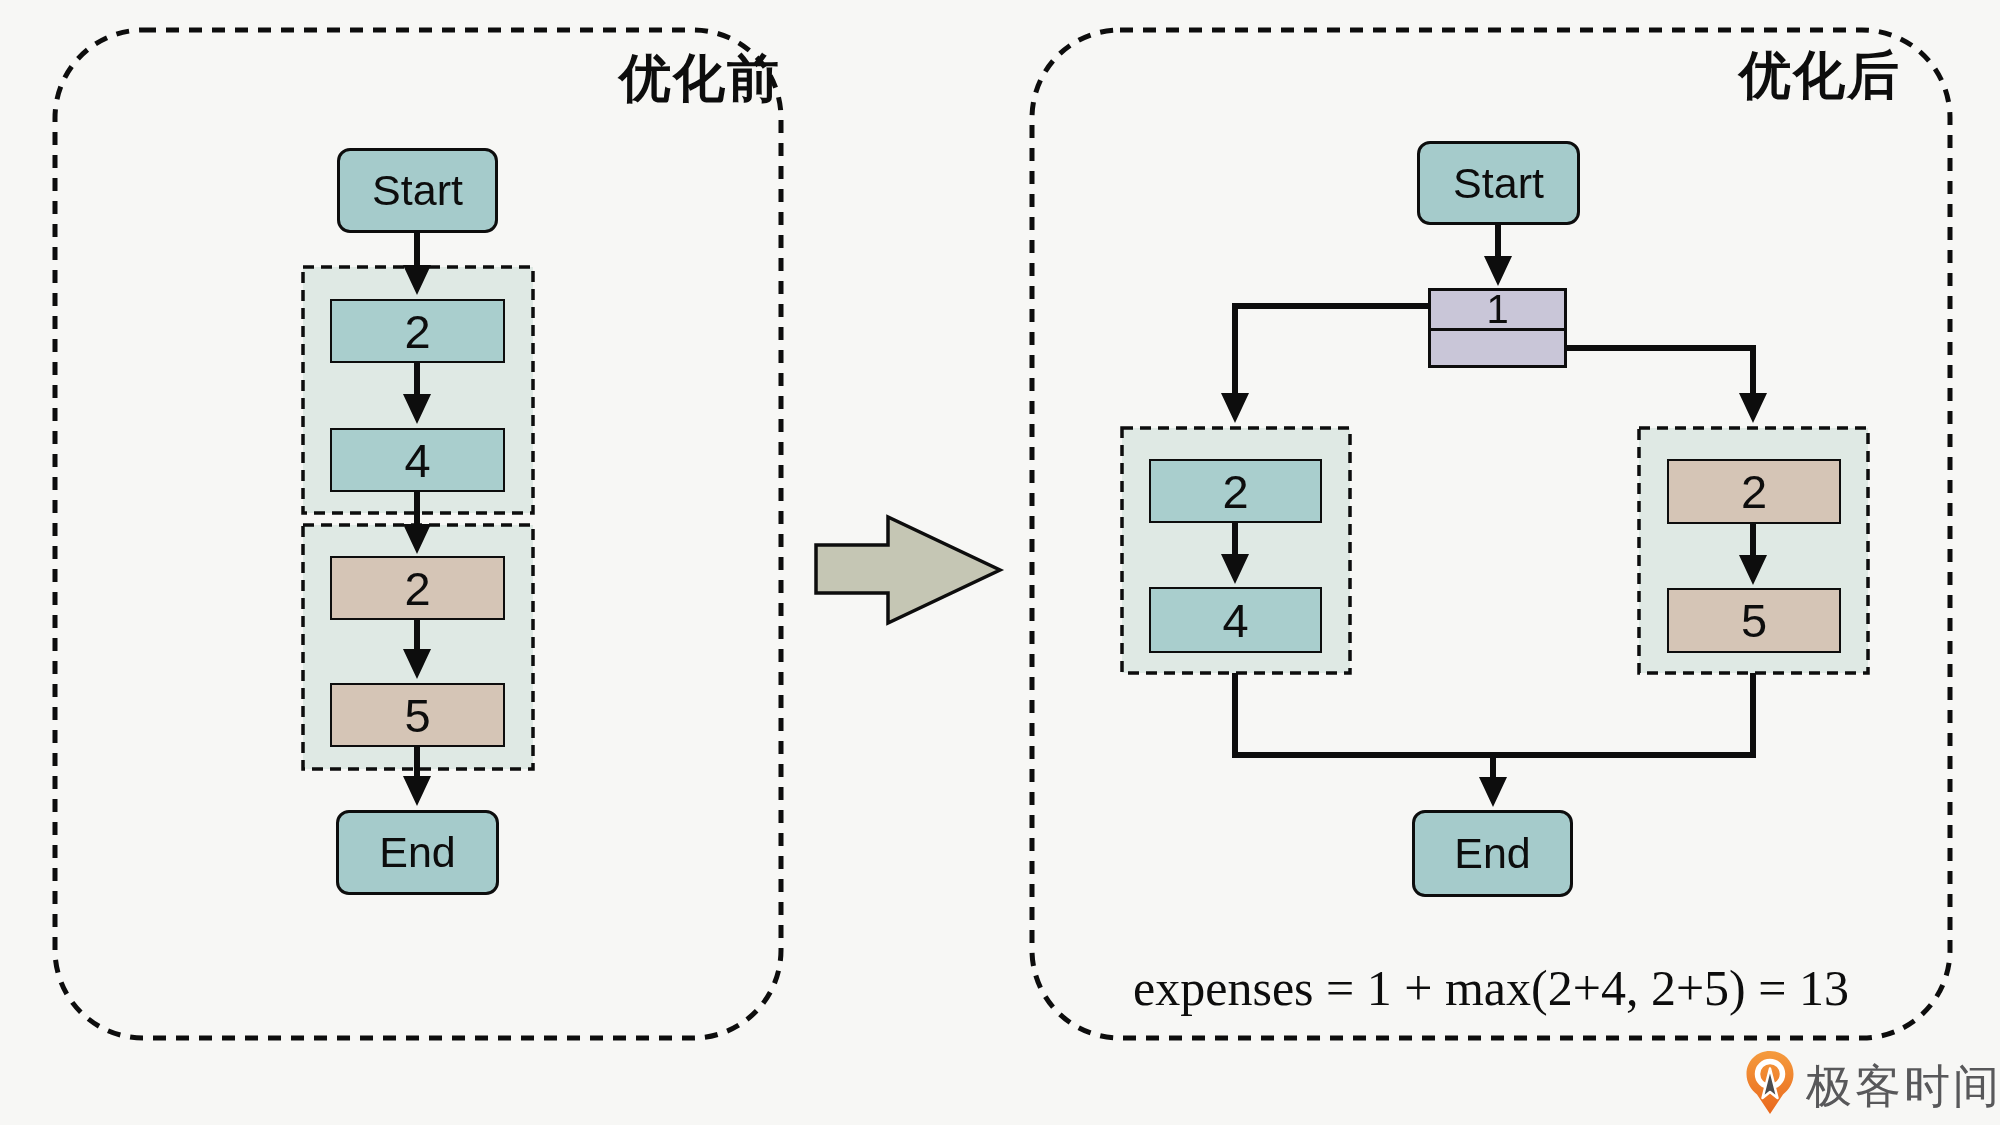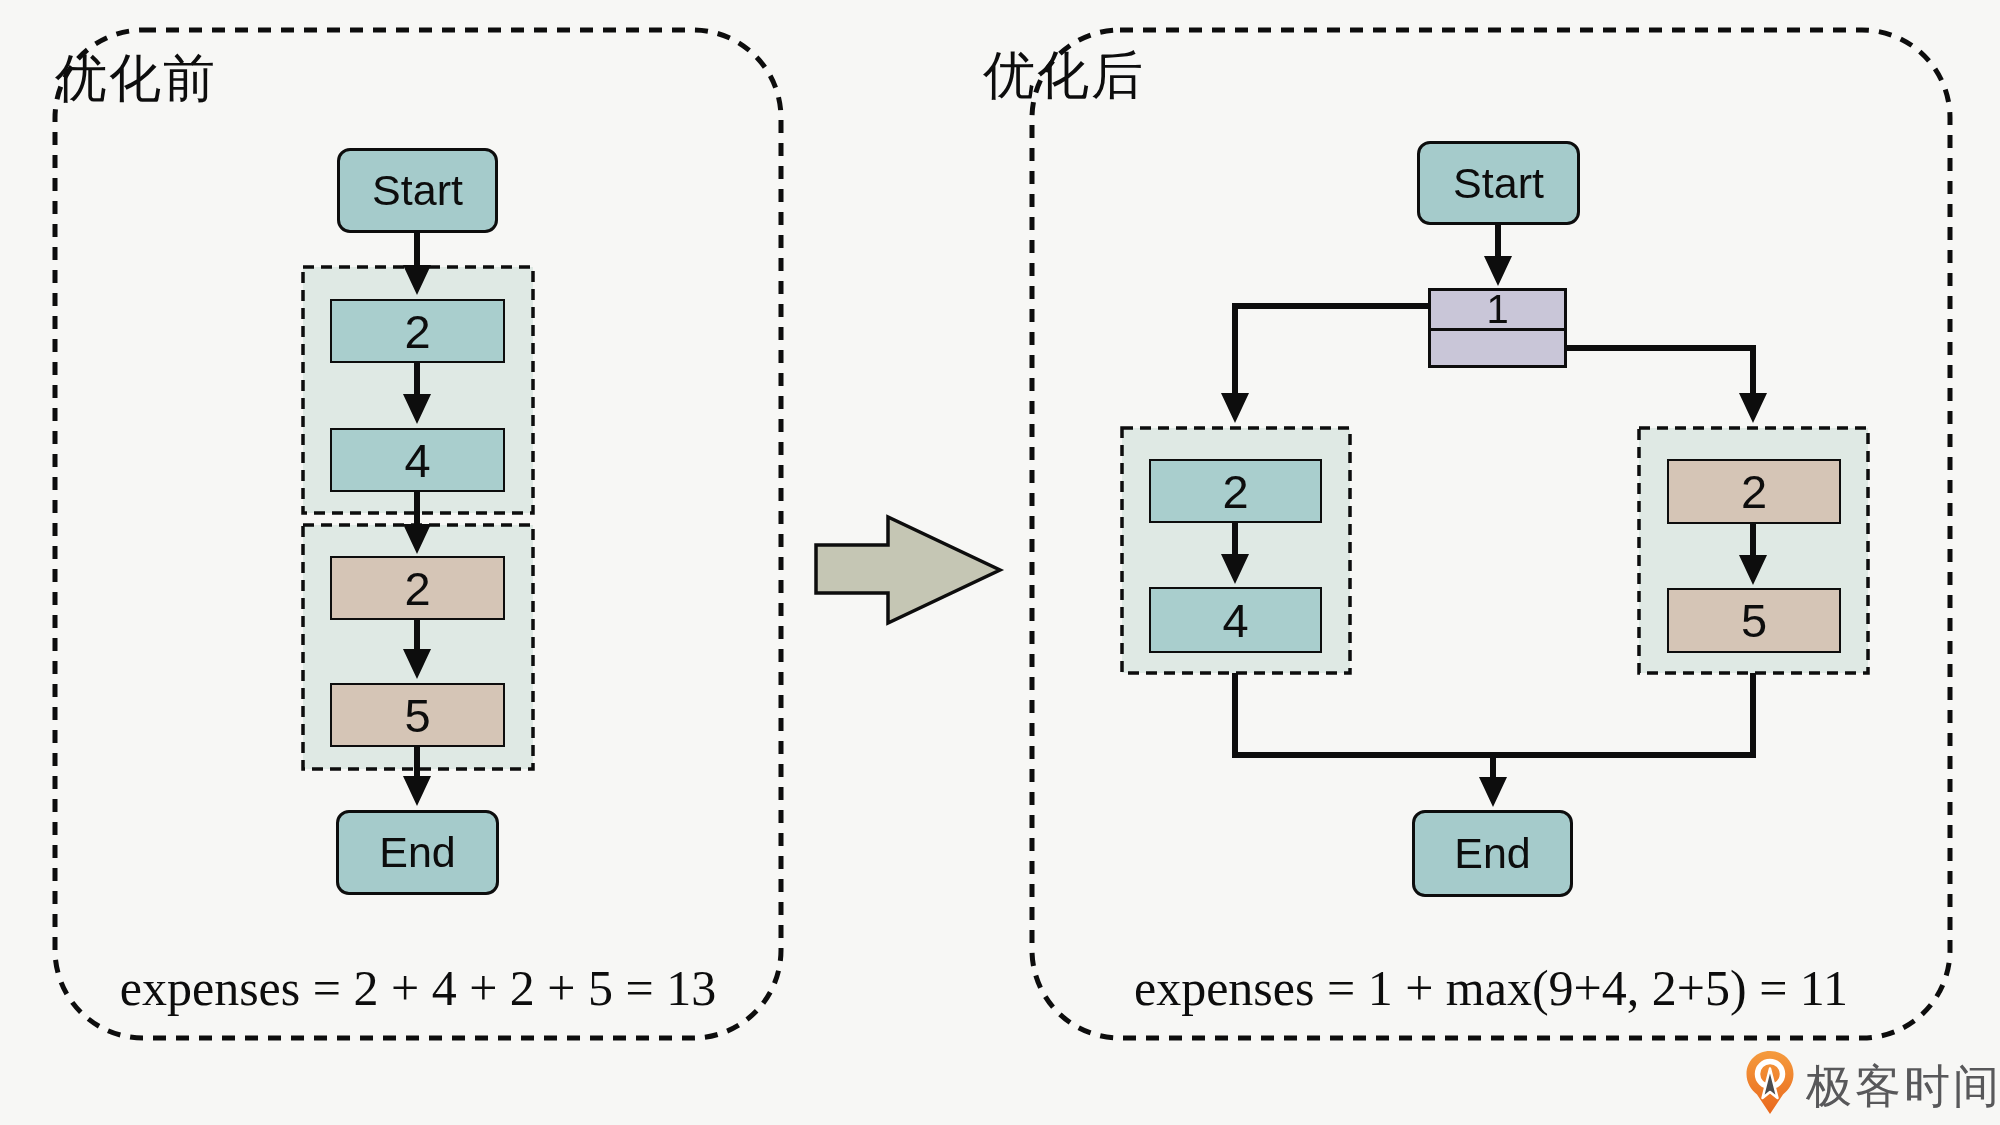--- a/index.html
+++ b/index.html
@@ -4,22 +4,22 @@
 <style>
   html,body{margin:0;padding:0;background:#f7f7f5;}
   .canvas{
     position:relative;width:2000px;height:1125px;background:#f7f7f5;
     overflow:hidden;font-family:"Liberation Sans",sans-serif;color:#0d0d0d;
   }
   .layer{position:absolute;left:0;top:0;pointer-events:none;}
   .abs{position:absolute;box-sizing:border-box;}
   .center{display:flex;align-items:center;justify-content:center;}
   .panel-title{
-    font-size:52px;line-height:60px;text-align:left;letter-spacing:2px;
-    font-weight:400;
+    font-size:52px;line-height:60px;text-align:right;letter-spacing:2px;
+    font-weight:700;
   }
   .pill{
     background:#a5cbcb;border:3px solid #0d0d0d;border-radius:13px;
     font-size:43px;
   }
   .pbox{border:2.5px solid #0d0d0d;font-size:47px;}
   .pbox.teal{background:#a9cecd;}
   .pbox.tan{background:#d5c5b6;}
   .fork{
     background:#c9c6d8;border:3px solid #0d0d0d;
@@ -122,21 +122,20 @@
     <span>2</span>
   </div>
   <div class="abs center pbox tan" style="left:330px;top:683px;width:175px;height:64px;">
     <span>5</span>
   </div>
 
   <div class="abs center pill" style="left:336px;top:810px;width:163px;height:85px;">
     <span>End</span>
   </div>
 
-  <div class="abs formula" style="left:55px;top:960px;width:726px;">expenses = 2 + 4 + 2 + 5 = 13</div>
 
   <div class="abs panel-title" style="left:983px;top:45px;width:918px;">优化后</div>
 
   <div class="abs center pill" style="left:1417px;top:141px;width:163px;height:84px;">
     <span>Start</span>
   </div>
 
   <div class="abs fork" style="left:1428px;top:288px;width:139px;height:80px;">
     <div class="cell-top">
       <span>1</span>
@@ -155,21 +154,21 @@
     <span>2</span>
   </div>
   <div class="abs center pbox tan" style="left:1667px;top:588px;width:174px;height:65px;">
     <span>5</span>
   </div>
 
   <div class="abs center pill" style="left:1412px;top:810px;width:161px;height:87px;">
     <span>End</span>
   </div>
 
-  <div class="abs formula" style="left:1032px;top:960px;width:918px;">expenses = 1 + max(9+4, 2+5) = 11</div>
+  <div class="abs formula" style="left:1032px;top:960px;width:918px;">expenses = 1 + max(2+4, 2+5) = 13</div>
 
   <svg class="abs" style="left:1744px;top:1050px;" width="52" height="66" viewBox="0 0 52 66">
     <defs>
       <linearGradient id="lg" x1="0" y1="0" x2="0" y2="1">
         <stop offset="0" stop-color="#f59b3d"></stop>
         <stop offset="1" stop-color="#e9681d"></stop>
       </linearGradient>
     </defs>
     <path d="M26 1 C12.5 1 2.5 11 2.5 24 C2.5 33 7 39.5 13 44.5 L26 64 L39 44.5 C45 39.5 49.5 33 49.5 24 C49.5 11 39.5 1 26 1 Z" fill="url(#lg)"></path>
     <circle cx="26" cy="24" r="12.5" fill="none" stroke="#ffffff" stroke-width="5.5"></circle>

